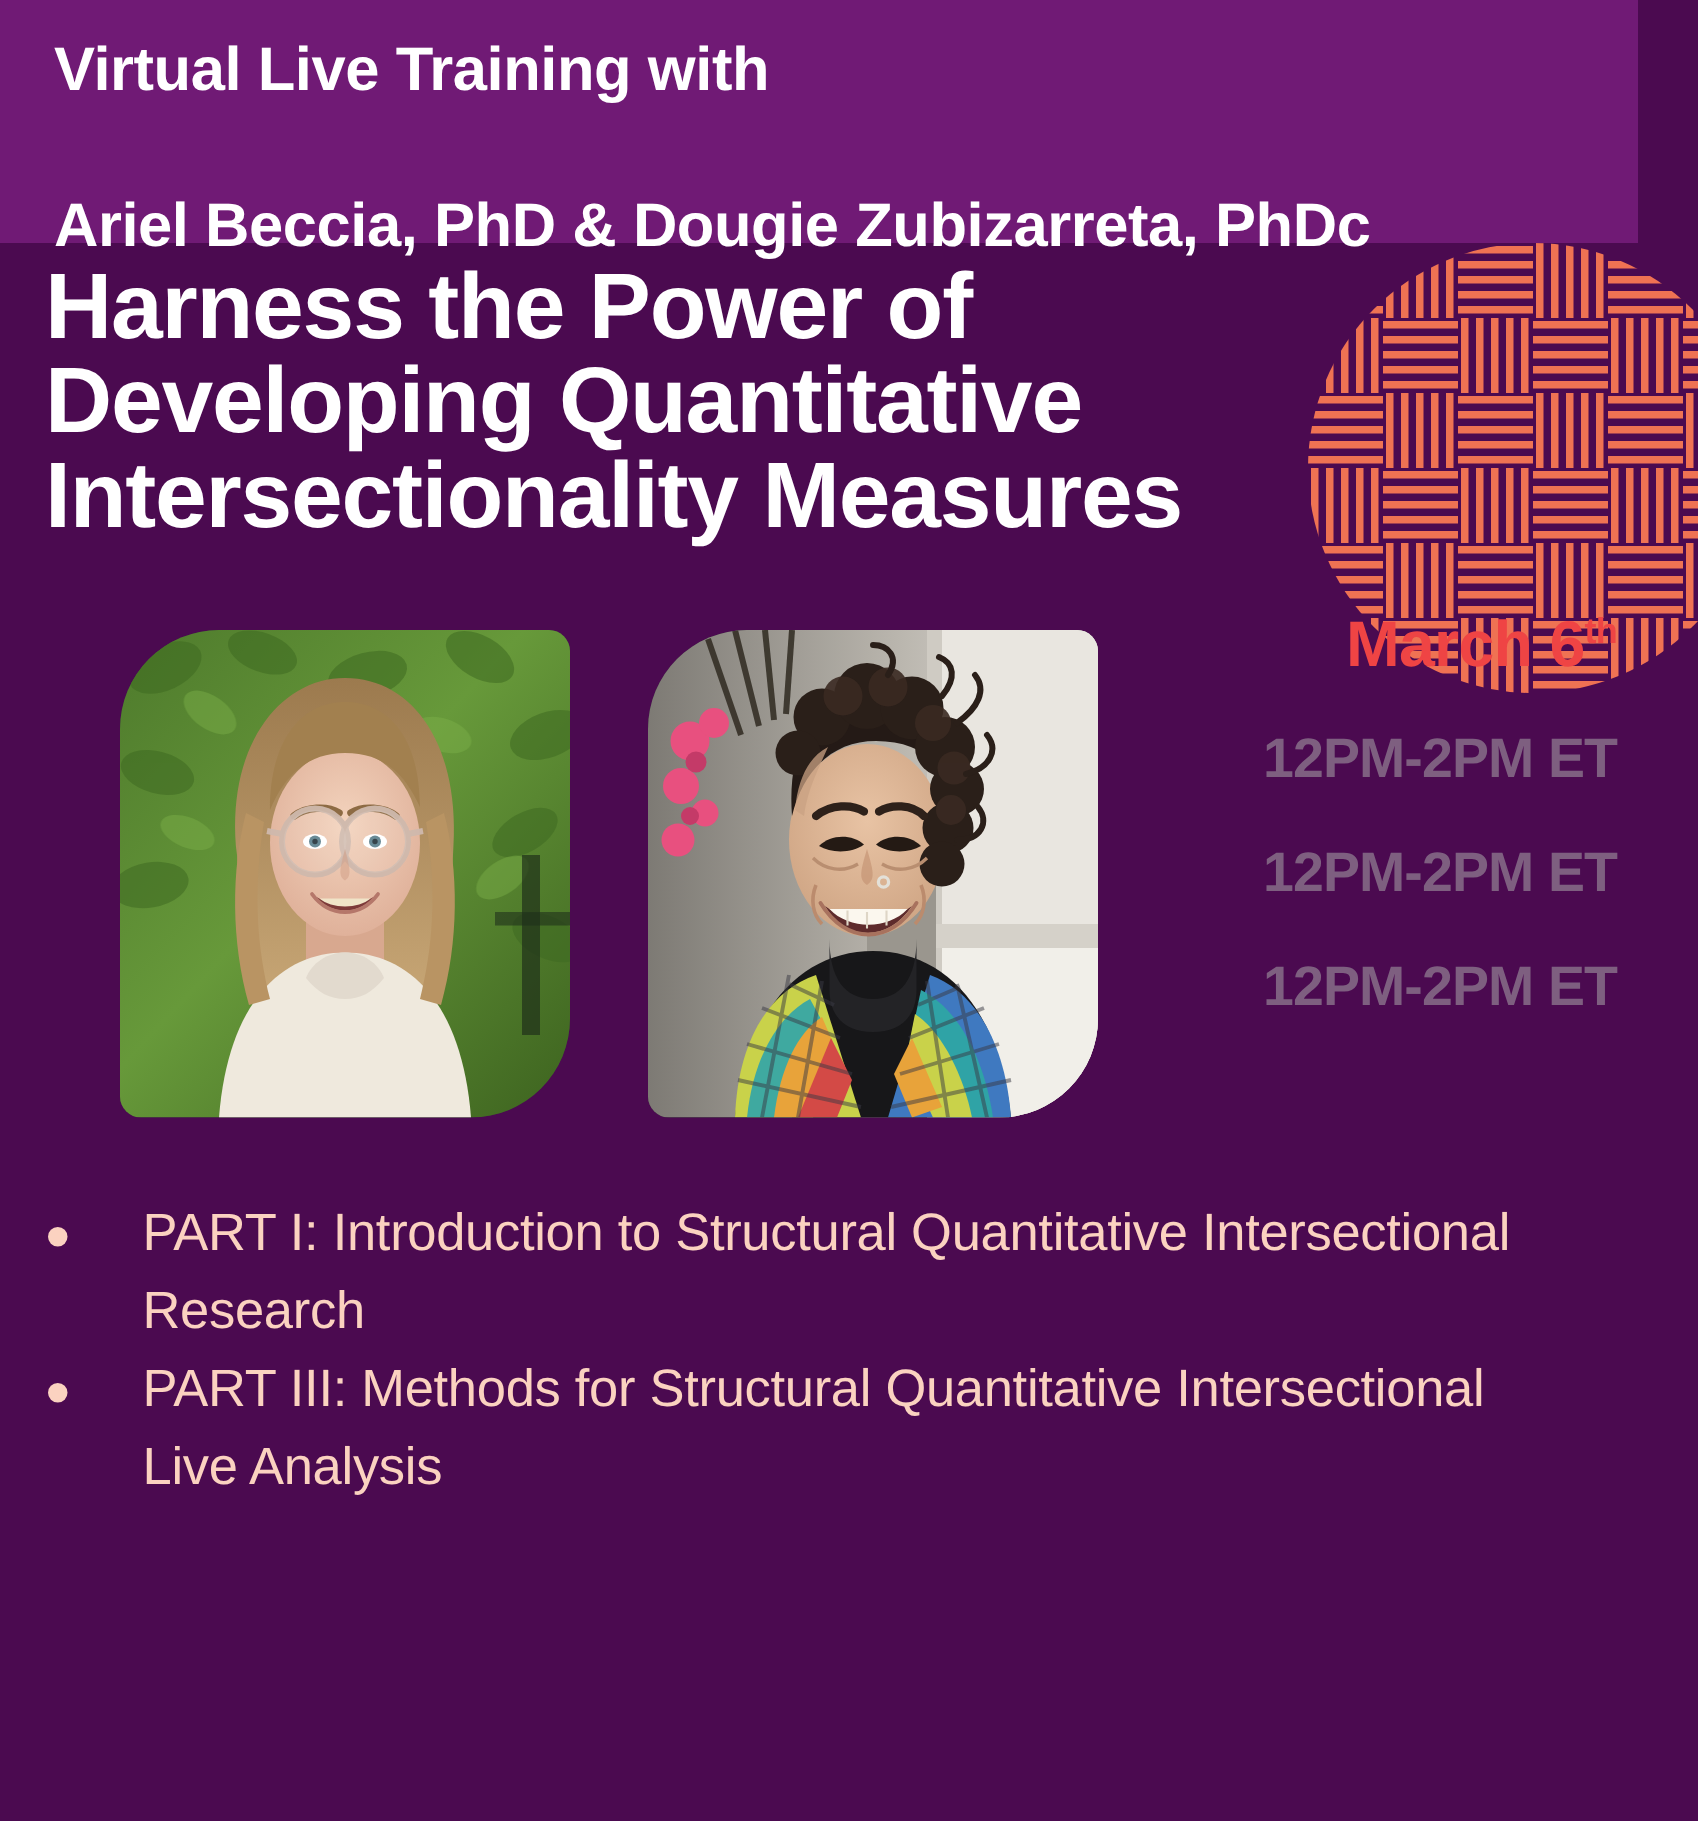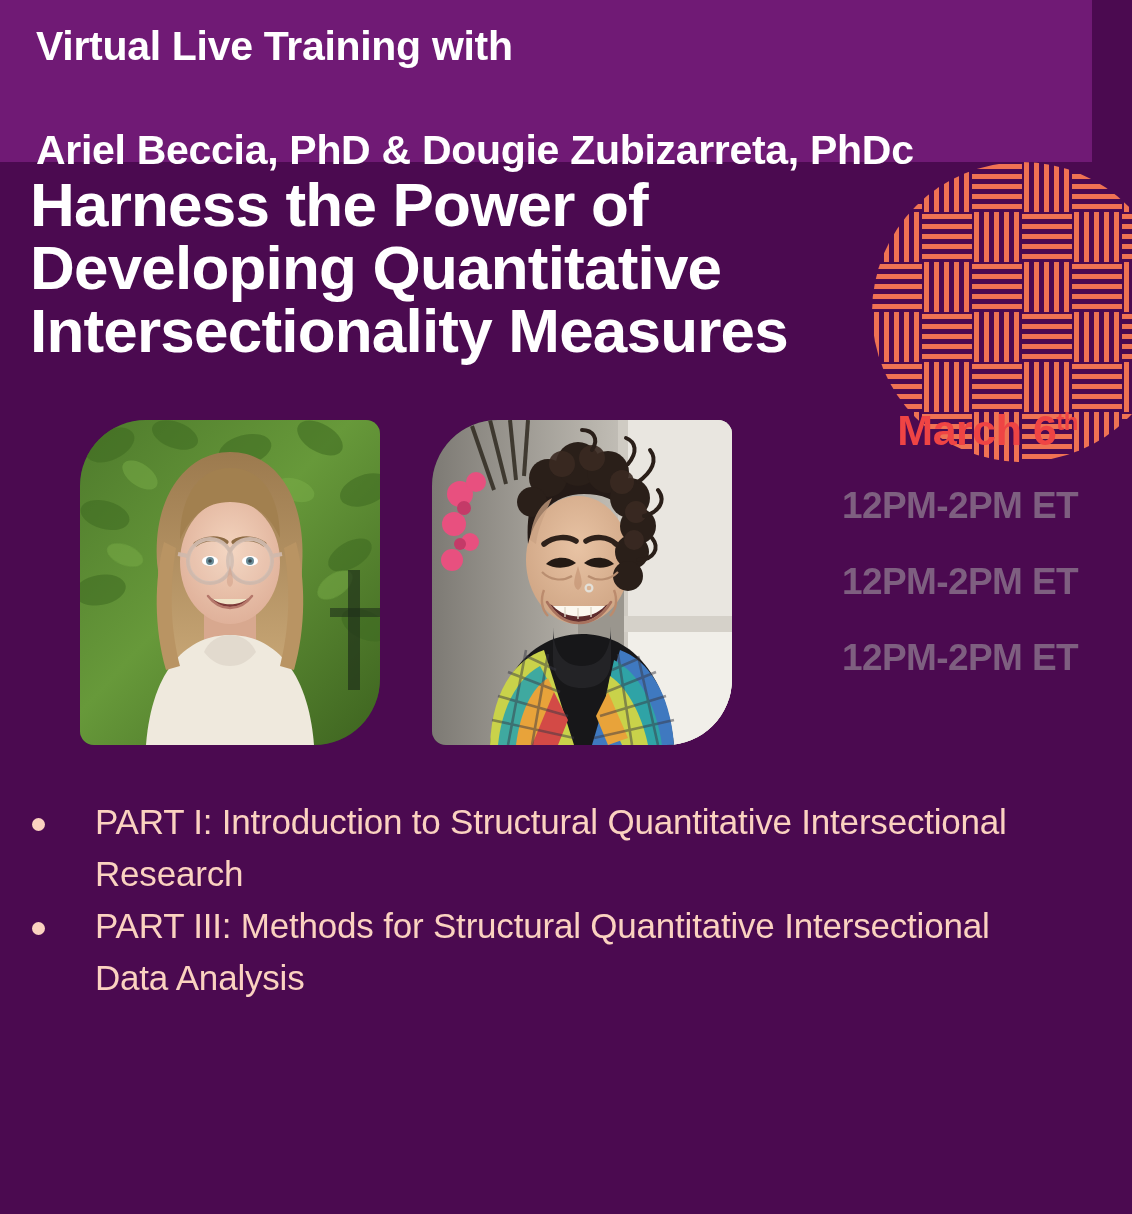--- a/index.html
+++ b/index.html
@@ -433,18 +433,18 @@
 
   </div>
 
   <div class="agenda">
     <div class="agenda-row">
       <span class="dot"></span>
       <span>PART I:  Introduction to Structural Quantitative Intersectional Research</span>
     </div>
     <div class="agenda-row">
       <span class="dot"></span>
-      <span>PART III:  Methods for Structural Quantitative Intersectional Data Analysis</span>
+      <span>PART III:  Methods for Structural Quantitative Intersectional Live Analysis</span>
     </div>
   </div>
 
 
 </div>
 
 </body></html>

